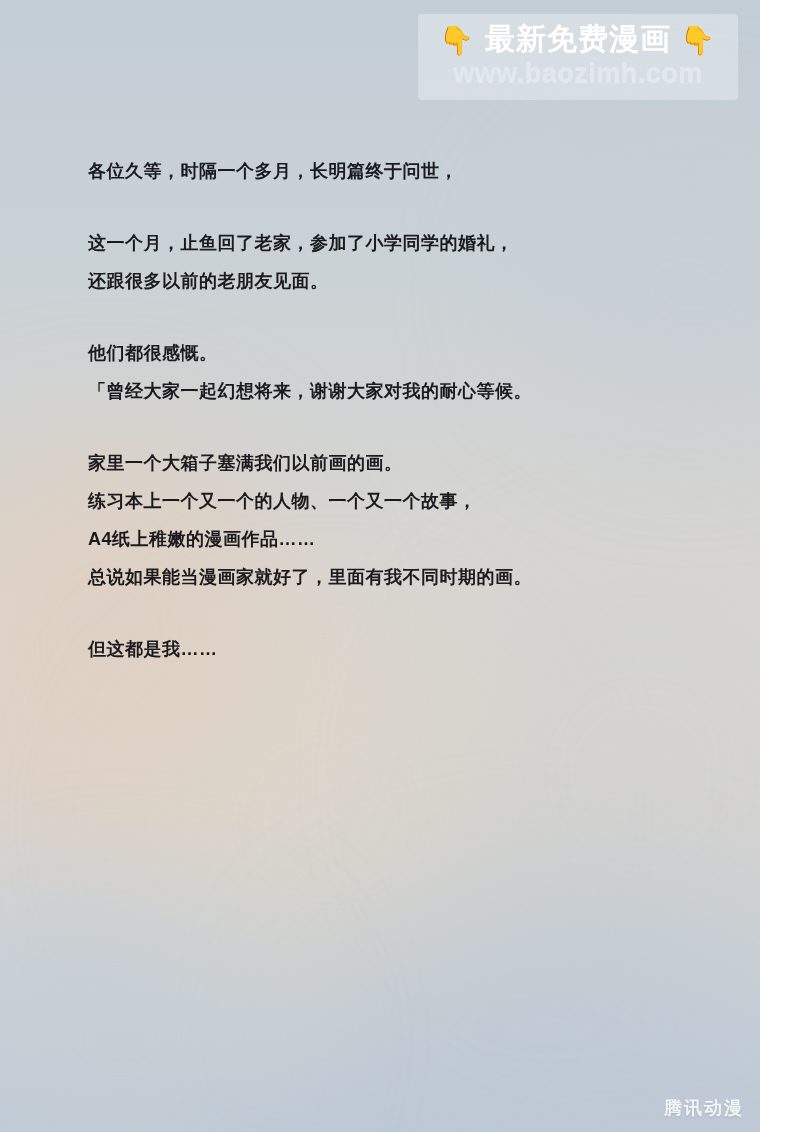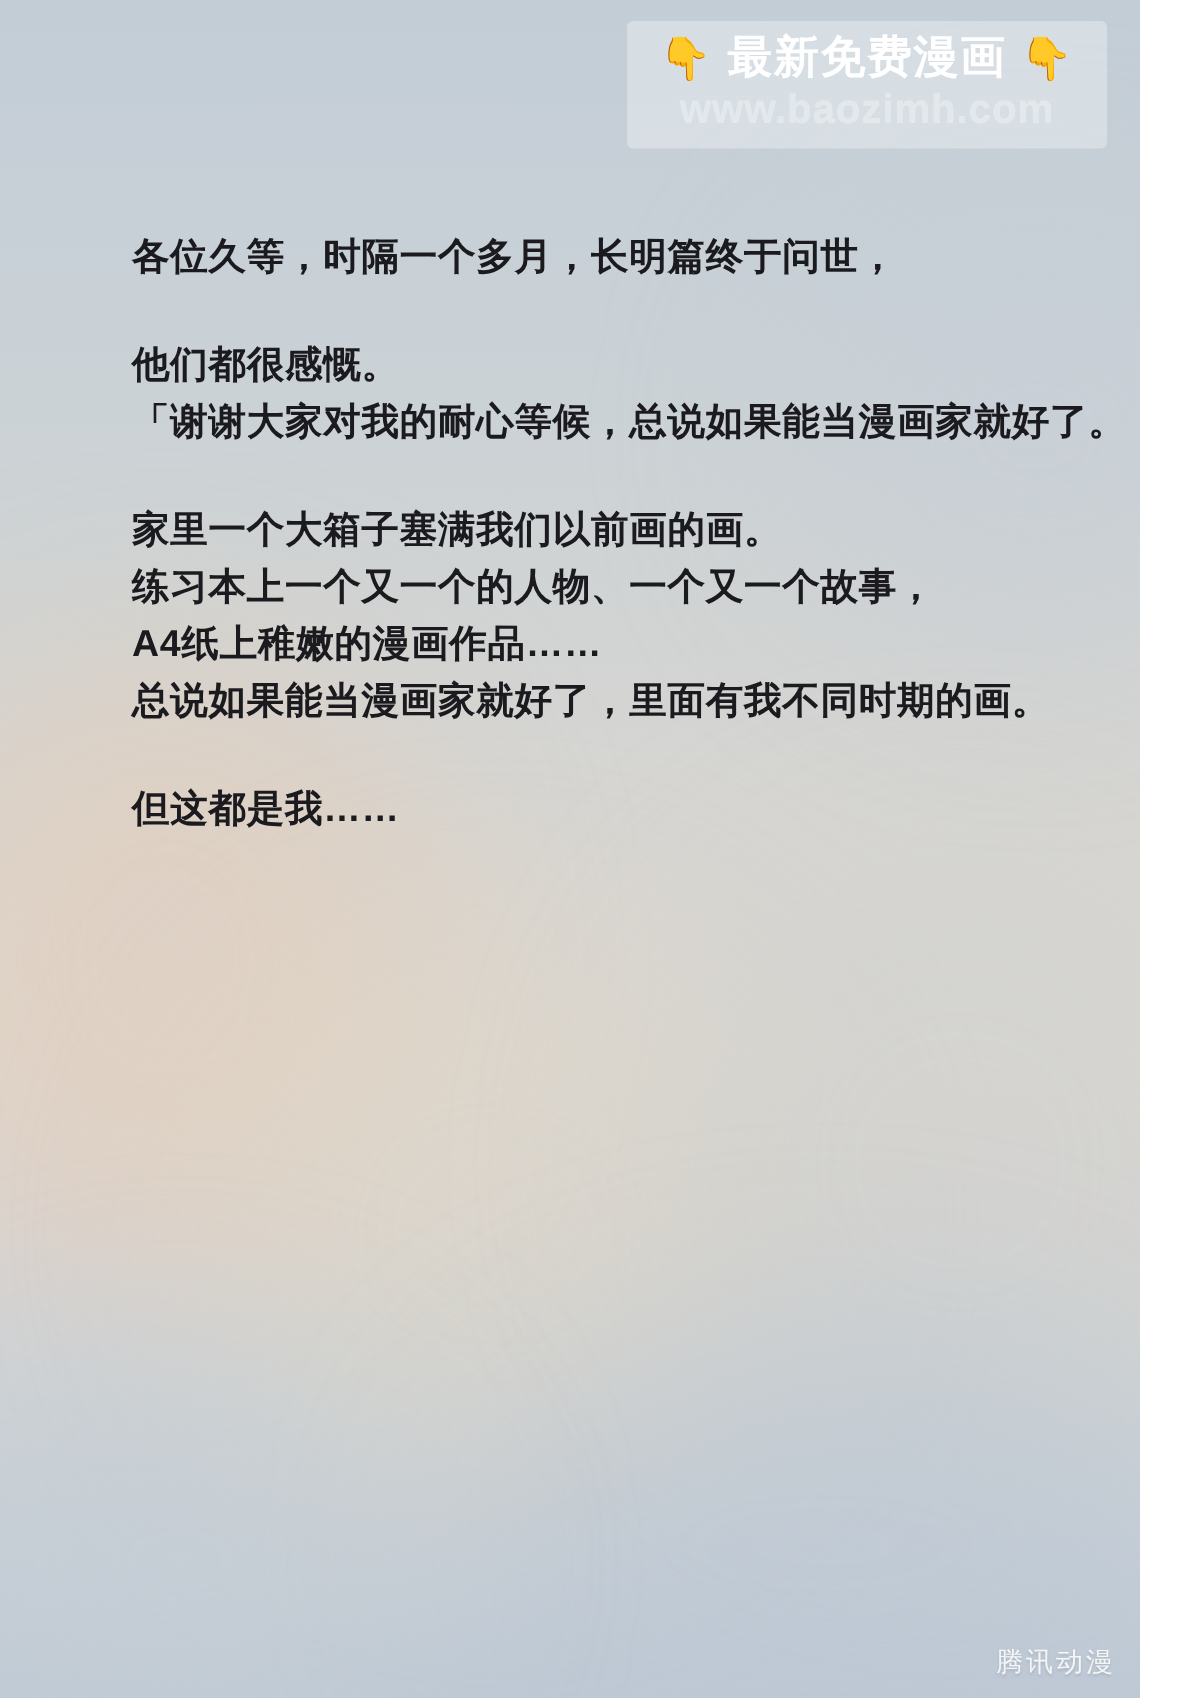--- a/index.html
+++ b/index.html
@@ -84,34 +84,34 @@
     position: absolute;
     left: 88px;
     top: 152px;
     width: 640px;
   }
   .para {
     margin: 0 0 34px 0;
   }
   .para:last-child { margin-bottom: 0; }
   .line {
-    font-size: 25px;
+    font-size: 18px;
     line-height: 38px;
     color: #1b1b1f;
     font-weight: bold;
     letter-spacing: .5px;
     white-space: pre;
   }
 
   .watermark-bottom {
     position: absolute;
     right: 16px;
     bottom: 12px;
     font-size: 18px;
-    font-weight: normal;
+    font-weight: bold;
     color: rgba(255, 255, 255, .85);
     letter-spacing: 2px;
     text-shadow: 0 1px 2px rgba(0,0,0,.12);
     pointer-events: none;
   }
 </style>
 </head>
 <body>
 
 <div class="page">
@@ -131,24 +131,28 @@
     </div>
     <div class="wm-line2">www.baozimh.com</div>
   </div>
 
   <div class="content">
 
     <div class="para">
       <div class="line">各位久等，时隔一个多月，长明篇终于问世，</div>
     </div>
 
+    <div class="para">
+      <div class="line">这一个月，止鱼回了老家，参加了小学同学的婚礼，</div>
+      <div class="line">还跟很多以前的老朋友见面。</div>
+    </div>
 
     <div class="para">
       <div class="line">他们都很感慨。</div>
-      <div class="line">「谢谢大家对我的耐心等候，总说如果能当漫画家就好了。</div>
+      <div class="line">「曾经大家一起幻想将来，谢谢大家对我的耐心等候。</div>
     </div>
 
     <div class="para">
       <div class="line">家里一个大箱子塞满我们以前画的画。</div>
       <div class="line">练习本上一个又一个的人物、一个又一个故事，</div>
       <div class="line">A4纸上稚嫩的漫画作品……</div>
       <div class="line">总说如果能当漫画家就好了，里面有我不同时期的画。</div>
     </div>
 
     <div class="para">

